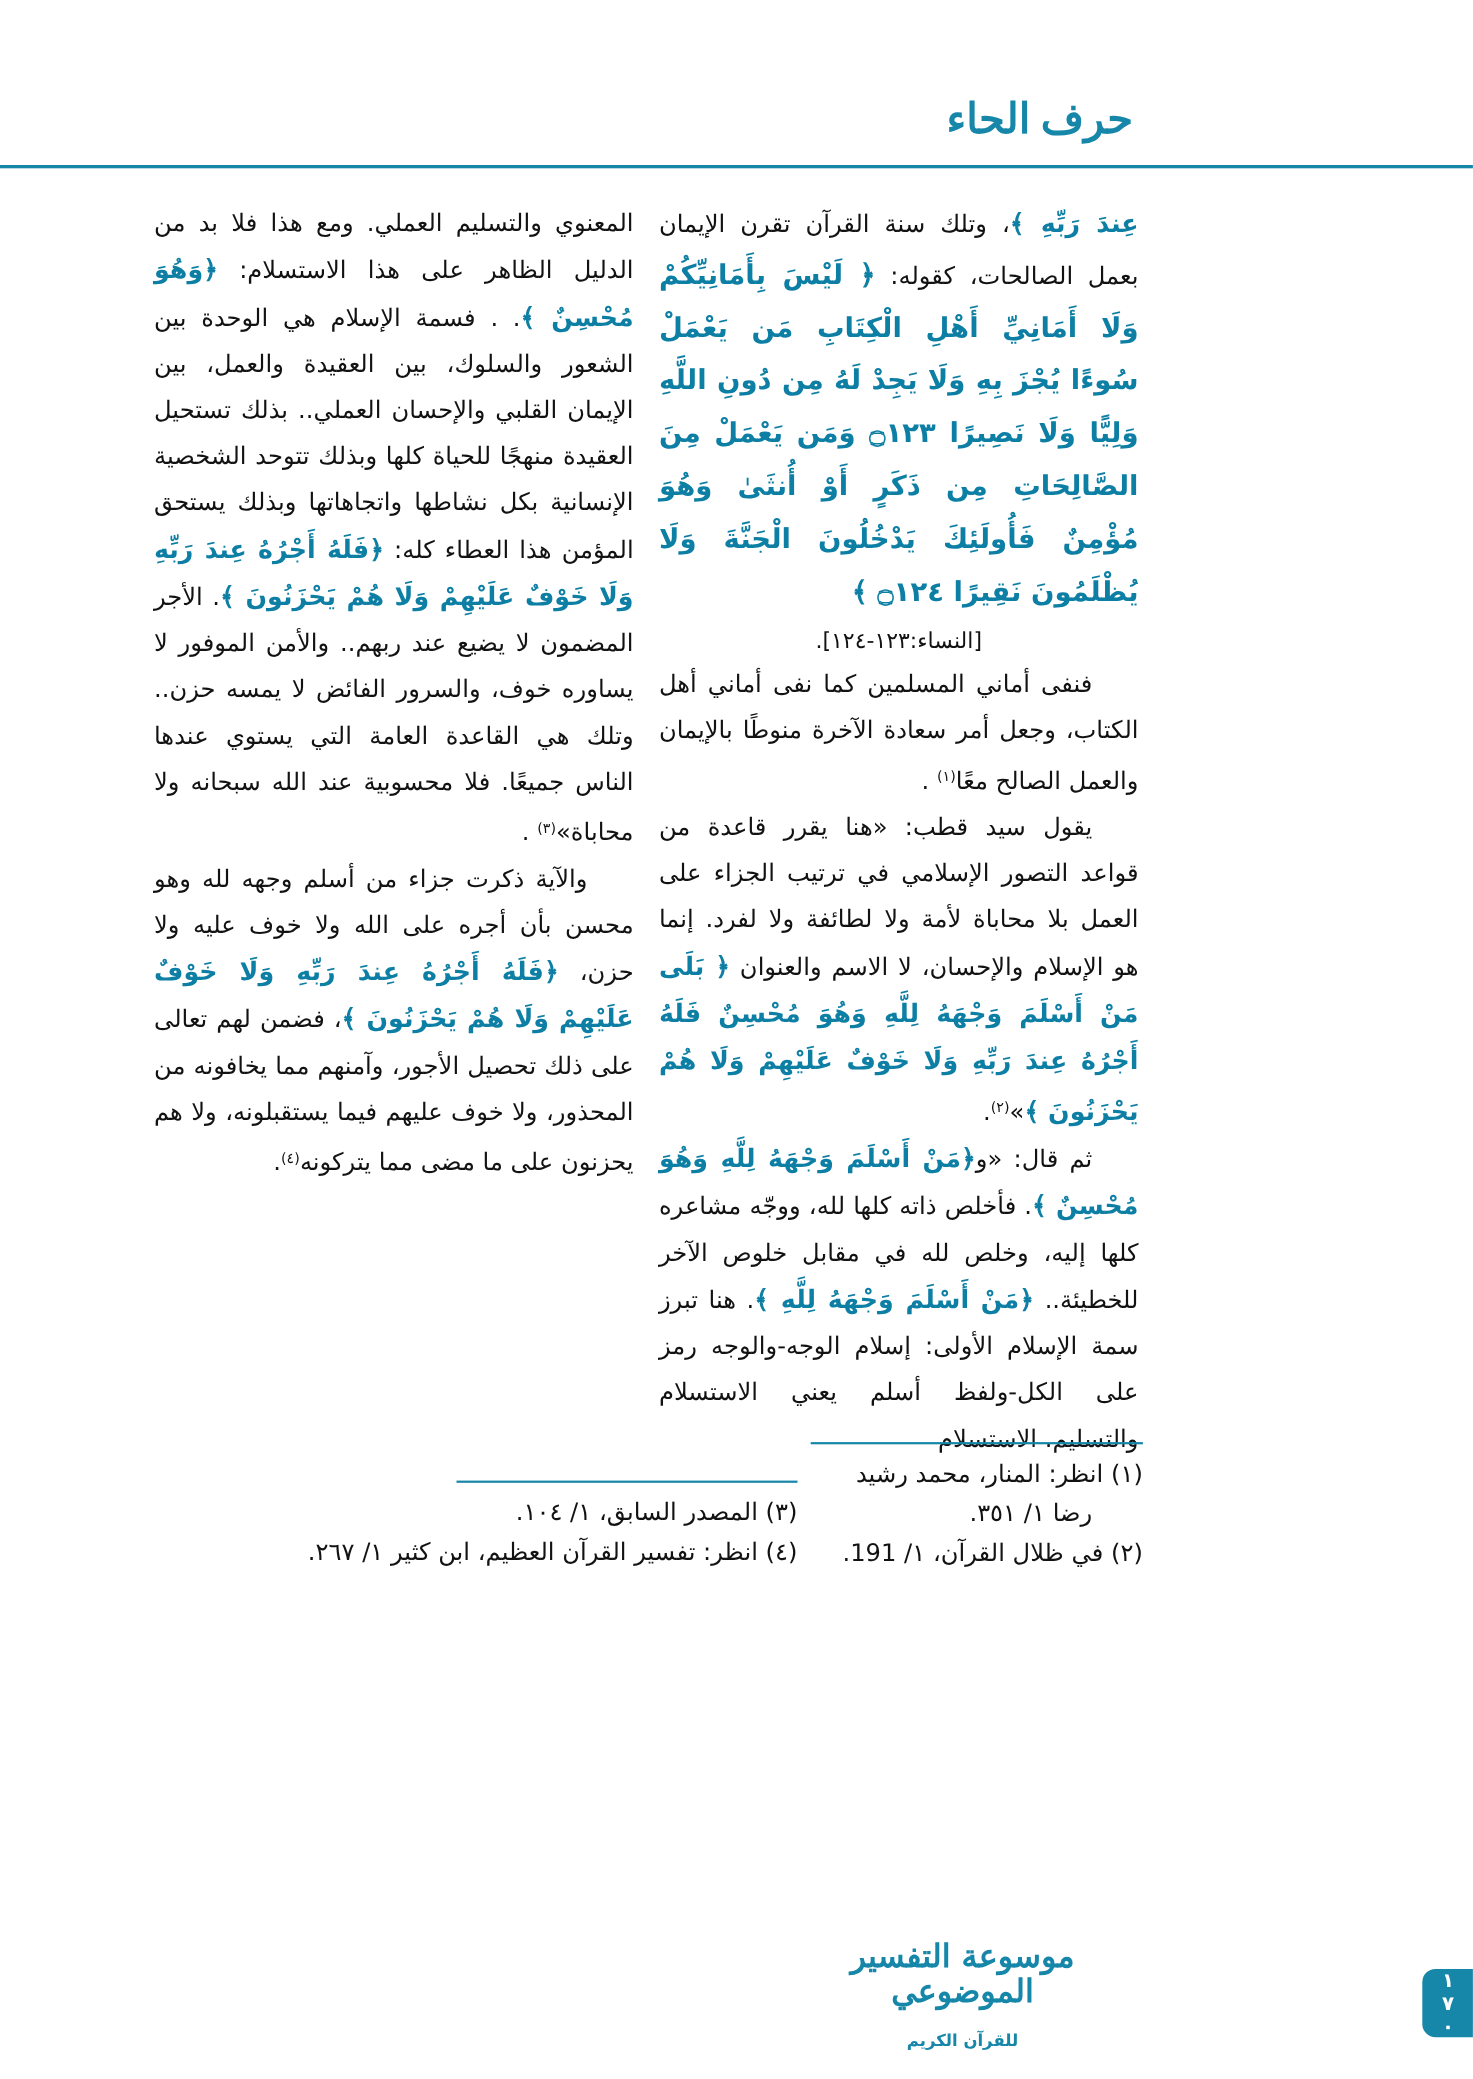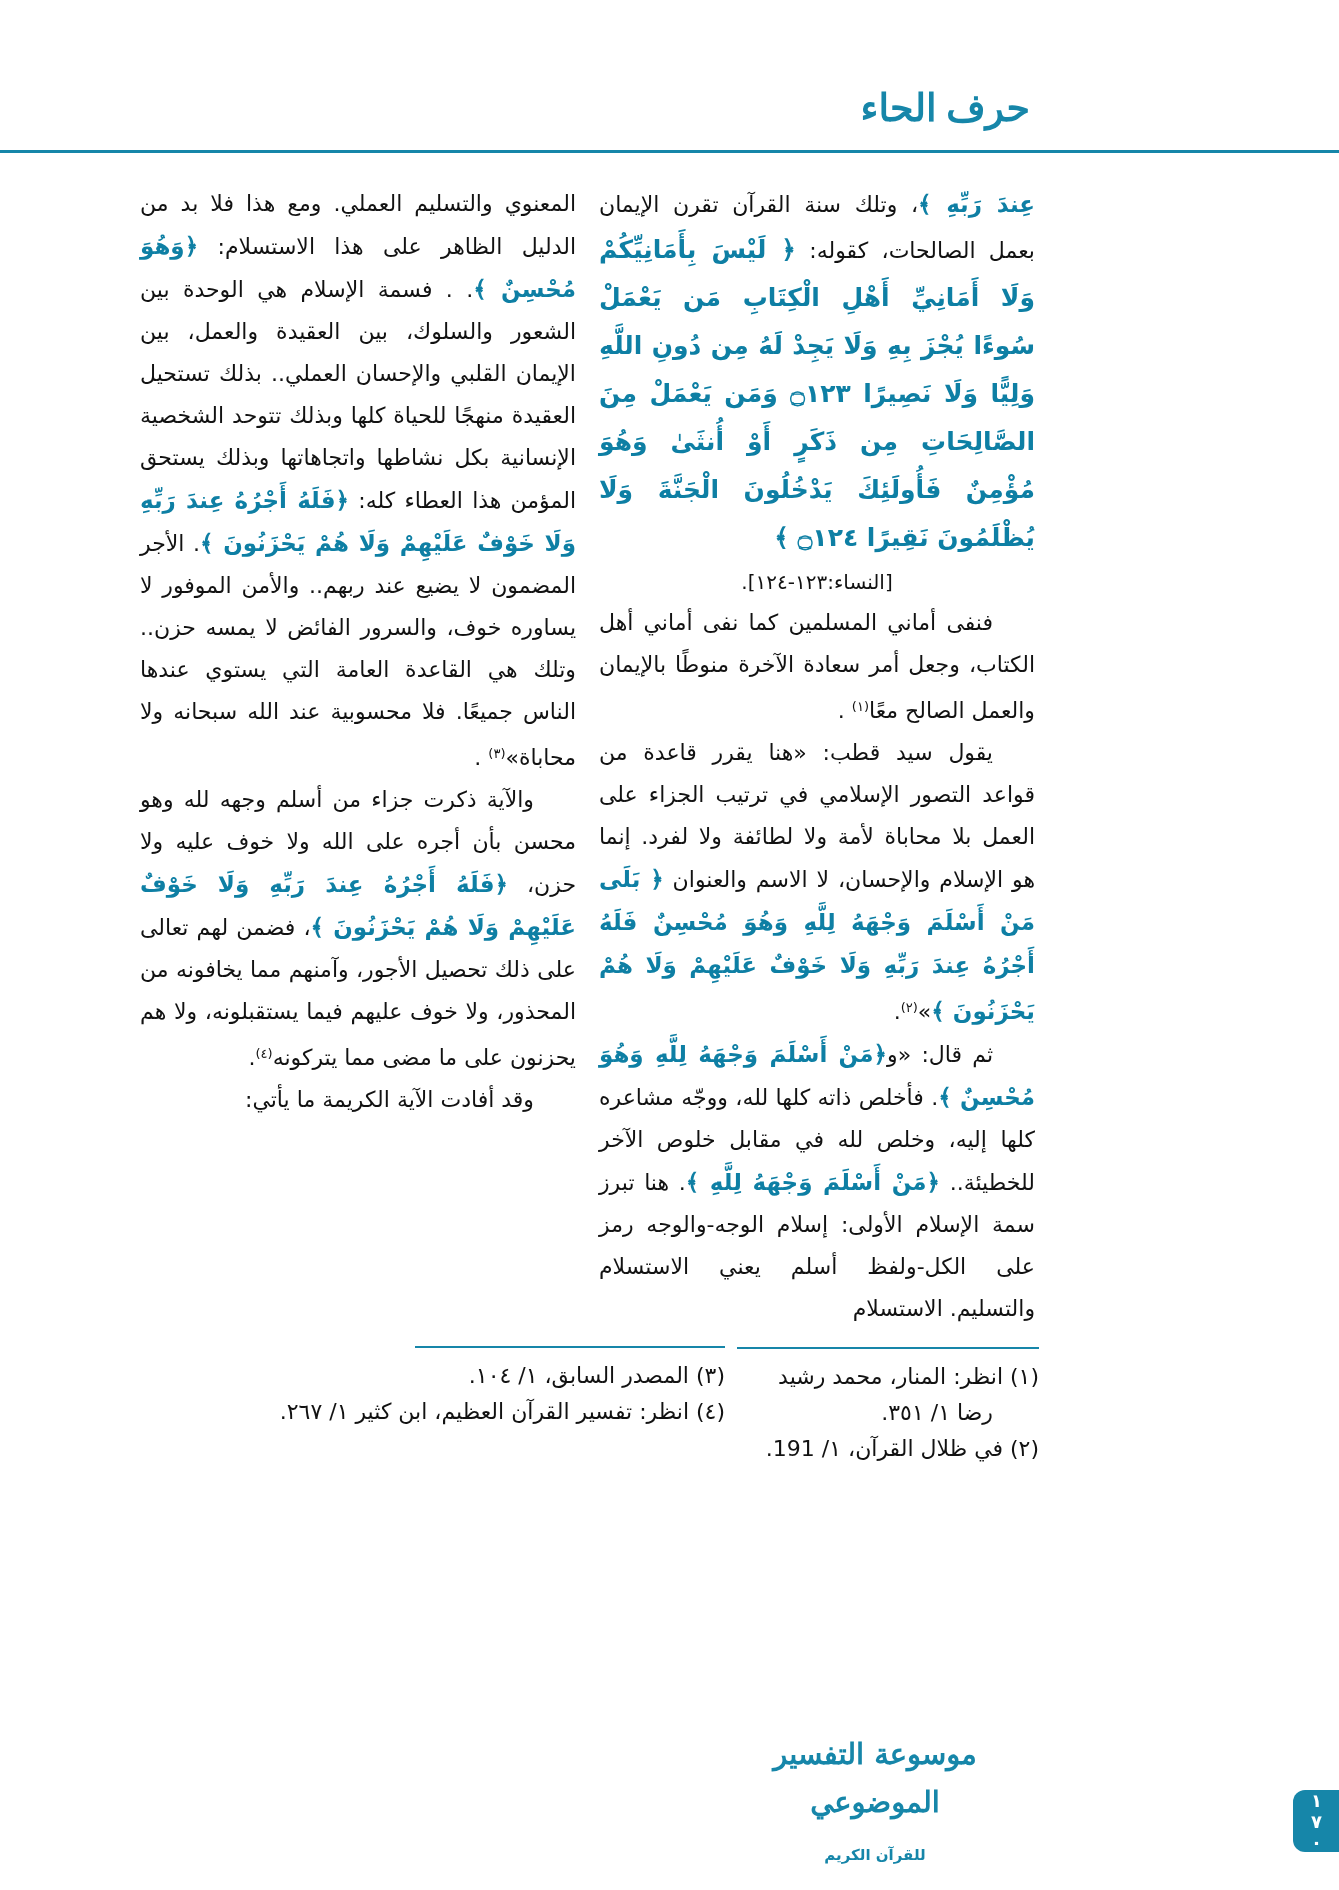--- a/index.html
+++ b/index.html
@@ -39,32 +39,32 @@
   .seg-n { color: #121212; }
   .seg-q { color: var(--quran); font-weight: bold; font-size: 23px; }
   .seg-Q { color: var(--quran); font-weight: bold; font-size: 25px; line-height: 48px; }
   .seg-s { font-size: 13px; vertical-align: 7px; color: #121212; }
   .seg-o { color: var(--accent); font-size: 23px; }
   .seg-u { border-bottom: 2px solid var(--accent); padding-bottom: 1px; }
   .fn-block {
     position: absolute; font-size: 22px; line-height: 36px; text-align: right;
   }
   .fn-left  { left: 140px; top: 1346px; width: 585px; }
-  .fn-right { right: 300px; top: 1347px; width: 302px; }
+  .fn-right { right: 300px; top: 1311px; width: 302px; }
   .fn-sep { height: 2px; background: var(--accent); margin-bottom: 10px; }
   .fn-sep-left { width: 310px; }
   .fn { padding-right: 46px; text-indent: -46px; }
   .fn-marker { white-space: pre; }
   .logo {
     position: absolute; right: 336px; bottom: 26px; width: 256px;
     text-align: center; color: var(--accent);
   }
   .logo-l1 {
     font-family: "DejaVu Serif", "Liberation Serif", serif;
-    font-weight: bold; font-size: 29px; line-height: 48px;
+    font-weight: bold; font-size: 29px; line-height: 32px;
   }
   .logo-l2 { font-size: 15px; margin-top: 20px; font-weight: bold; }
   .page-tab {
     position: absolute; right: 0; bottom: 38px;
     width: 46px; height: 62px;
     background: var(--accent);
     border-radius: 12px 0 0 12px;
     display: flex; align-items: center; justify-content: center;
   }
   .page-num {
@@ -86,21 +86,20 @@
       <p class="para"><span class="seg-q">عِندَ رَبِّهِ ﴾</span><span class="seg-n">، وتلك سنة القرآن تقرن الإيمان بعمل الصالحات، كقوله: </span><span class="seg-Q">﴿ لَيْسَ بِأَمَانِيِّكُمْ وَلَا أَمَانِيِّ أَهْلِ الْكِتَابِ مَن يَعْمَلْ سُوءًا يُجْزَ بِهِ وَلَا يَجِدْ لَهُ مِن دُونِ اللَّهِ وَلِيًّا وَلَا نَصِيرًا ۝١٢٣ وَمَن يَعْمَلْ مِنَ الصَّالِحَاتِ مِن ذَكَرٍ أَوْ أُنثَىٰ وَهُوَ مُؤْمِنٌ فَأُولَئِكَ يَدْخُلُونَ الْجَنَّةَ وَلَا يُظْلَمُونَ نَقِيرًا ۝١٢٤ ﴾</span></p>
       <p class="para citation"><span class="seg-n">[النساء:١٢٣-١٢٤].</span></p>
       <p class="para indent"><span class="seg-n">فنفى أماني المسلمين كما نفى أماني أهل الكتاب، وجعل أمر سعادة الآخرة منوطًا بالإيمان والعمل الصالح معًا</span><span class="seg-s">(١)</span><span class="seg-n"> .</span></p>
       <p class="para indent"><span class="seg-n">يقول سيد قطب: «هنا يقرر قاعدة من قواعد التصور الإسلامي في ترتيب الجزاء على العمل بلا محاباة لأمة ولا لطائفة ولا لفرد. إنما هو الإسلام والإحسان، لا الاسم والعنوان </span><span class="seg-q">﴿ بَلَى مَنْ أَسْلَمَ وَجْهَهُ لِلَّهِ وَهُوَ مُحْسِنٌ فَلَهُ أَجْرُهُ عِندَ رَبِّهِ وَلَا خَوْفٌ عَلَيْهِمْ وَلَا هُمْ يَحْزَنُونَ ﴾</span><span class="seg-n">»</span><span class="seg-s">(٢)</span><span class="seg-n">.</span></p>
       <p class="para indent"><span class="seg-n">ثم قال: «و</span><span class="seg-q">﴿مَنْ أَسْلَمَ وَجْهَهُ لِلَّهِ وَهُوَ مُحْسِنٌ ﴾</span><span class="seg-n">. فأخلص ذاته كلها لله، ووجّه مشاعره كلها إليه، وخلص لله في مقابل خلوص الآخر للخطيئة.. </span><span class="seg-q">﴿مَنْ أَسْلَمَ وَجْهَهُ لِلَّهِ ﴾</span><span class="seg-n">. هنا تبرز سمة الإسلام الأولى: إسلام الوجه-والوجه رمز على الكل-ولفظ أسلم يعني الاستسلام والتسليم. الاستسلام</span></p>
     </div>
 
   <div class="col col-left">
       <p class="para"><span class="seg-n">المعنوي والتسليم العملي. ومع هذا فلا بد من الدليل الظاهر على هذا الاستسلام: </span><span class="seg-q">﴿وَهُوَ مُحْسِنٌ ﴾</span><span class="seg-n">. . فسمة الإسلام هي الوحدة بين الشعور والسلوك، بين العقيدة والعمل، بين الإيمان القلبي والإحسان العملي.. بذلك تستحيل العقيدة منهجًا للحياة كلها وبذلك تتوحد الشخصية الإنسانية بكل نشاطها واتجاهاتها وبذلك يستحق المؤمن هذا العطاء كله: </span><span class="seg-q">﴿فَلَهُ أَجْرُهُ عِندَ رَبِّهِ وَلَا خَوْفٌ عَلَيْهِمْ وَلَا هُمْ يَحْزَنُونَ ﴾</span><span class="seg-n">. الأجر المضمون لا يضيع عند ربهم.. والأمن الموفور لا يساوره خوف، والسرور الفائض لا يمسه حزن.. وتلك هي القاعدة العامة التي يستوي عندها الناس جميعًا. فلا محسوبية عند الله سبحانه ولا محاباة»</span><span class="seg-s">(٣)</span><span class="seg-n"> .</span></p>
       <p class="para indent"><span class="seg-n">والآية ذكرت جزاء من أسلم وجهه لله وهو محسن بأن أجره على الله ولا خوف عليه ولا حزن، </span><span class="seg-q">﴿فَلَهُ أَجْرُهُ عِندَ رَبِّهِ وَلَا خَوْفٌ عَلَيْهِمْ وَلَا هُمْ يَحْزَنُونَ ﴾</span><span class="seg-n">، فضمن لهم تعالى على ذلك تحصيل الأجور، وآمنهم مما يخافونه من المحذور، ولا خوف عليهم فيما يستقبلونه، ولا هم يحزنون على ما مضى مما يتركونه</span><span class="seg-s">(٤)</span><span class="seg-n">.</span></p>
-      <p class="para indent"><span class="seg-n">وقد أفادت الآية الكريمة ما يأتي:</span></p>
     </div>
 
   <div class="fn-block fn-left">
     <div class="fn-sep fn-sep-left"></div>
     <div>
         <div class="fn"><span class="fn-marker">(٣) </span><span>المصدر السابق، ١/ ١٠٤.</span></div>
         <div class="fn"><span class="fn-marker">(٤) </span><span>انظر: تفسير القرآن العظيم، ابن كثير ١/ ٢٦٧.</span></div>
       </div>
   </div>
 

